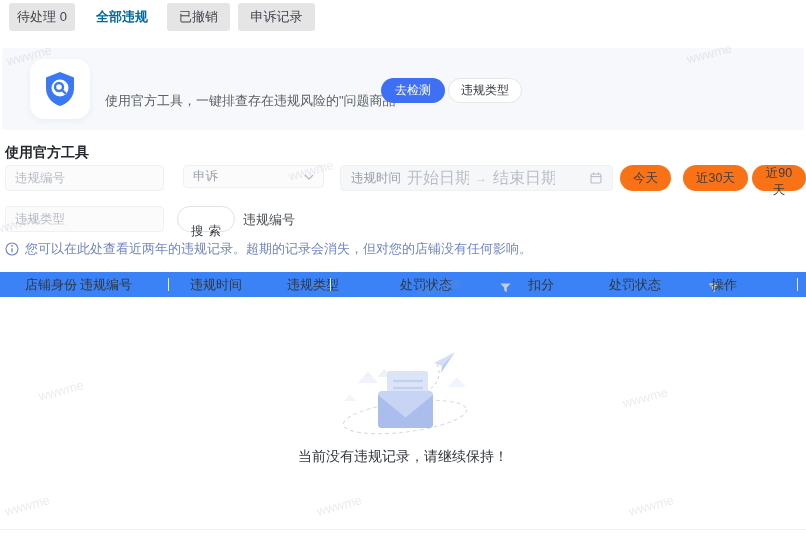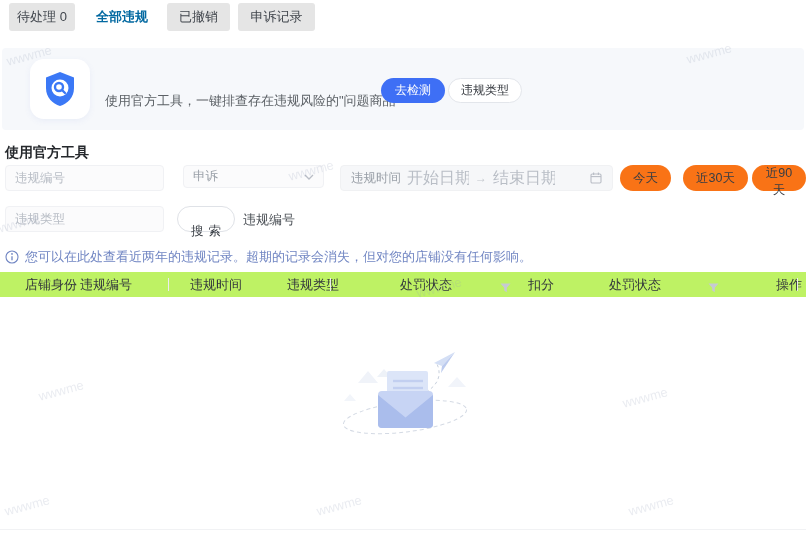--- a/index.html
+++ b/index.html
@@ -44,23 +44,23 @@
                    font-family:inherit; color:#41464d; width:62px; }
   .f-range input::placeholder { color:#b9bec6; }
   .range-arrow { color:#c3c7cd; font-size:12px; }
   .pill { position:absolute; height:26px; border:none; border-radius:14px; background:#f97316;
           color:#383d44; font-size:12.5px; cursor:pointer; font-family:inherit; padding:0 13px; }
   .btn-search { position:absolute; height:26px; border:1px solid #dfe2e7; border-radius:14px;
                 background:#fff; color:#383d44; font-size:12.5px; letter-spacing:5px;
                 padding:16px 8px 0 13px; cursor:pointer; font-family:inherit; }
   .link-clear { position:absolute; font-size:13px; color:#4b5056; cursor:pointer; }
   .notice { position:absolute; left:5px; top:240px; font-size:13px; color:#7186c3;
-            display:flex; align-items:center; gap:6px;margin-top:8px; }
-  
-  .thead { position:absolute; left:0; top:272px; width:806px; height:25px; background:#bef264; }
+            display:flex; align-items:center; gap:6px; }
+  
+  .thead { position:absolute; left:0; top:272px; width:806px; height:25px; background:#3b82f6; }
   .th { position:absolute; top:0; height:25px; line-height:25px; font-size:13px; color:#33373c; font-weight:500; }
   .th-sep { position:absolute; top:6px; width:1px; height:13px; background:#ececef; }
   .funnel { position:absolute; top:7px; cursor:pointer; }
   
   .empty-illustration { position:absolute; left:330px; top:337px; }
   .empty-text { position:absolute; left:0; top:448px; width:806px; text-align:center;
                 font-size:14px; color:#33373c; }
   
   .bottom-line { position:absolute; left:0; top:529px; width:806px; height:1px; background:#f1f2f4; }
   .wm { position:absolute; font-size:13px; color:rgba(150,162,185,0.20);
@@ -145,21 +145,21 @@
           <path d="M0.5 0.5 H10.5 L6.8 4.8 V9.3 L4.2 7.5 V4.8 Z" fill="#c6cad2"></path>
         </svg>
     </span>
     <span class="th" style="left:528px;">扣分</span>
     <span class="th" style="left:589px;margin-left:20px;">处罚状态</span>
     <span class="funnel" style="left:708px;">
       <svg width="11" height="10" viewBox="0 0 11 10">
           <path d="M0.5 0.5 H10.5 L6.8 4.8 V9.3 L4.2 7.5 V4.8 Z" fill="#c6cad2"></path>
         </svg>
     </span>
-    <span class="th" style="left:776px;">操作</span>
+    <span class="th" style="left:711px;">操作</span>
     <span class="th-sep" style="left:168px;"></span>
     <span class="th-sep" style="left:330px;"></span>
     <span class="th-sep" style="left:797px;"></span>
   </div>
 
   <div class="empty-illustration">
     <svg width="150" height="108" viewBox="0 0 150 108">
 
       <polygon points="28,46 38,34 48,46" fill="#f0f3f9"></polygon>
       <polygon points="47,40 54,32 61,40" fill="#eef2f8"></polygon>
@@ -177,20 +177,21 @@
       <line x1="63" y1="44" x2="93" y2="44" stroke="#c2cff0" stroke-width="2.4"></line>
       <line x1="63" y1="51" x2="93" y2="51" stroke="#c2cff0" stroke-width="2.4"></line>
       <line x1="63" y1="58" x2="93" y2="58" stroke="#c2cff0" stroke-width="2.4"></line>
       <line x1="63" y1="65" x2="88" y2="65" stroke="#c2cff0" stroke-width="2.4"></line>
 
       <rect x="48" y="54" width="55" height="37" rx="4" fill="#c7d4f4"></rect>
 
       <path d="M48 58 L75.5 80.5 L103 58 L103 87 Q103 91 99 91 L52 91 Q48 91 48 87 Z" fill="#aabdec"></path>
     </svg>
   </div>
+  <div class="empty-text">当前没有违规记录，请继续保持！</div>
 
   <span class="wm" style="left:6px;   top:48px;">wwwme</span>
   <span class="wm" style="left:686px; top:46px;">wwwme</span>
   <span class="wm" style="left:288px; top:163px;">wwwme</span>
   <span class="wm" style="left:-6px;  top:216px;">wwwme</span>
   <span class="wm" style="left:416px; top:280px;">wwwme</span>
   <span class="wm" style="left:38px;  top:383px;">wwwme</span>
   <span class="wm" style="left:622px; top:390px;">wwwme</span>
   <span class="wm" style="left:4px;   top:498px;">wwwme</span>
   <span class="wm" style="left:316px; top:498px;">wwwme</span>

